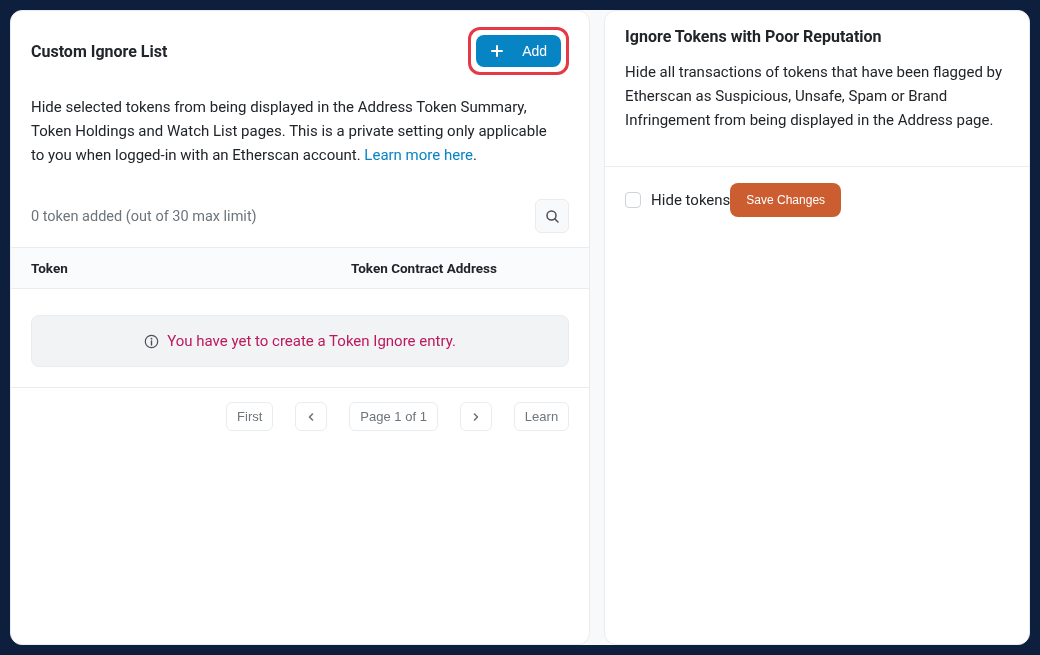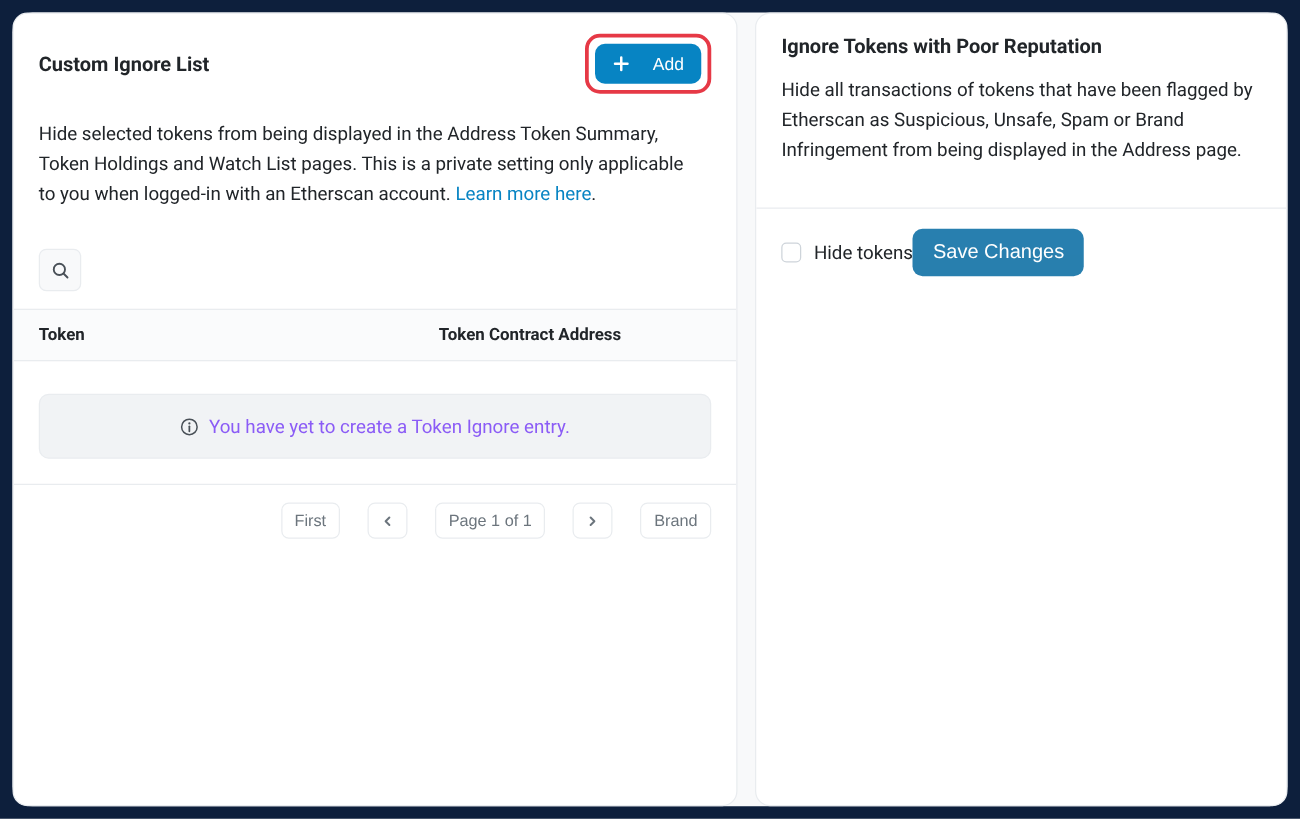--- a/index.html
+++ b/index.html
@@ -119,21 +119,21 @@
     .empty-state {
       background: #f1f3f5;
       border: 1px solid #e9ecef;
       border-radius: 8px;
       padding: 16px;
       display: flex;
       align-items: center;
       justify-content: center;
       gap: 8px;
       font-size: 15px;
-      color: #8b5cf6;
+      color: #be185d;
     }
     .pagination {
       border-top: 1px solid #e9ecef;
       padding: 14px 20px;
       display: flex;
       justify-content: flex-end;
       gap: 22px;
     }
     .page-btn {
       border: 1px solid #e9ecef;
@@ -146,26 +146,26 @@
       display: flex;
       align-items: center;
       justify-content: center;
       min-height: 28px;
     }
     .page-btn.arrow {
       width: 32px;
       padding: 6px 0;
     }
     .save-btn {
-      background: #0369a1;
+      background: #c2410c;
       color: #fff;
       border: none;
       padding: 10px 16px;
       border-radius: 8px;
-      font-size: 16px;
+      font-size: 12px;
       font-weight: 500;
       cursor: pointer;
       opacity: 0.85;
     }
     .checkbox-row {
       display: flex;
       align-items: center;
       justify-content: flex-start;
       border-top: 1px solid #e9ecef;
       padding: 16px 20px 18px 20px;
@@ -214,20 +214,21 @@
       </div>
     </div>
 
     <div class="card-body">
       <p class="description">
         <span>Hide selected tokens from being displayed in the Address Token Summary, Token Holdings and Watch List pages. This is a private setting only applicable to you when logged-in with an Etherscan account. </span><a class="learn-more">Learn more here</a><span>.</span>
       </p>
     </div>
 
     <div class="status-row">
+      <div class="status-text">0 token added (out of 30 max limit)</div>
       <button class="search-btn">
         <span>
           <svg width="15" height="15" viewBox="0 0 15 15" fill="none">
             <circle cx="6.5" cy="6.5" r="4.5" stroke="#495057" stroke-width="1.5"></circle>
             <path d="M10 10l3 3" stroke="#495057" stroke-width="1.5" stroke-linecap="round"></path>
           </svg>
         </span>
       </button>
     </div>
 
@@ -259,21 +260,21 @@
         </span>
       </button>
       <button class="page-btn">Page 1 of 1</button>
       <button class="page-btn arrow">
         <span>
           <svg width="10" height="10" viewBox="0 0 10 10" fill="none">
             <path d="M3.5 2l3 3-3 3" stroke="#6c757d" stroke-width="1.6" stroke-linecap="round" stroke-linejoin="round"></path>
           </svg>
         </span>
       </button>
-      <button class="page-btn">Brand</button>
+      <button class="page-btn">Learn</button>
     </div>
   </div>
 
   <div class="card">
     <div class="card-header" style="padding-bottom:6px;">
       <div class="card-title">Ignore Tokens with Poor Reputation</div>
     </div>
     <div class="card2-body">
       <p class="description" style="margin-bottom:16px;">Hide all transactions of tokens that have been flagged by Etherscan as Suspicious, Unsafe, Spam or Brand Infringement from being displayed in the Address page.</p>
     </div>

